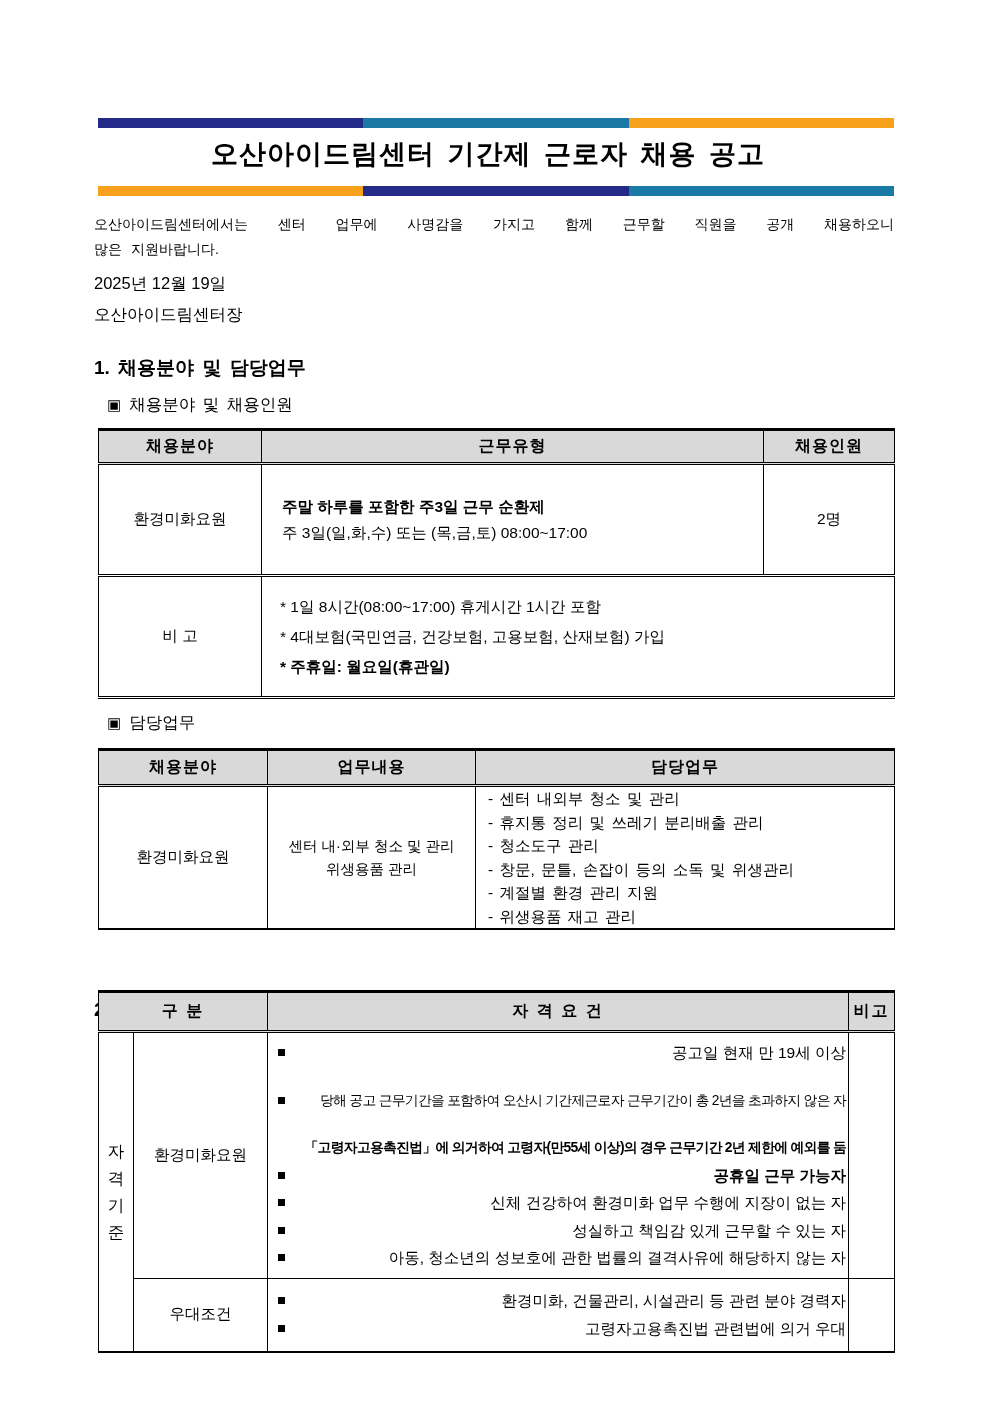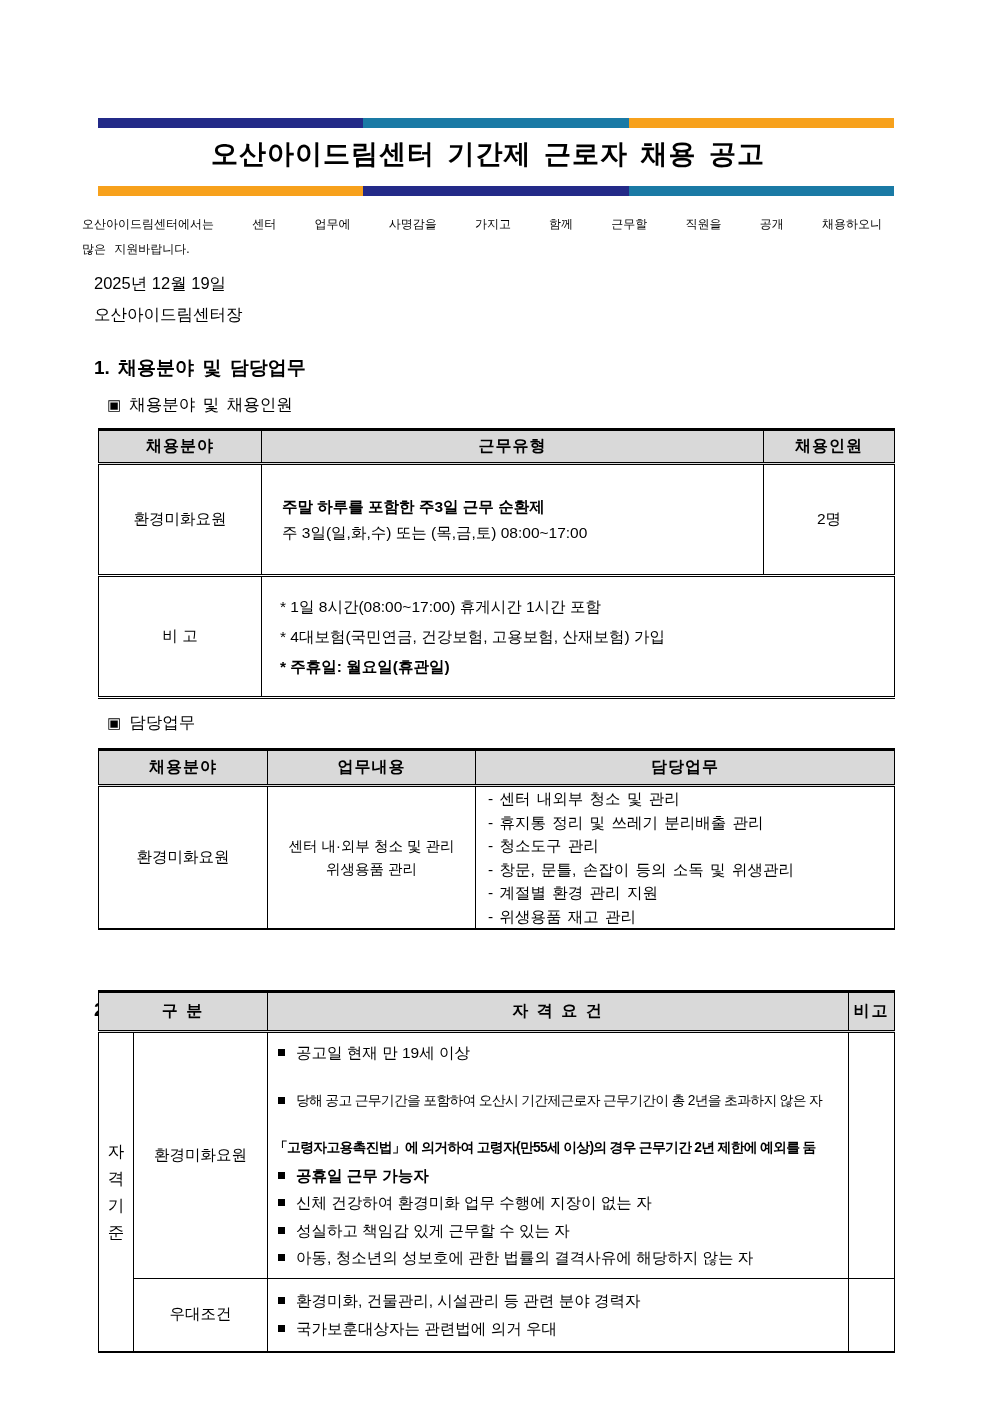--- a/index.html
+++ b/index.html
@@ -18,21 +18,21 @@
   .seg{ flex:1 1 0; height:100%; }
   .seg.navy{ background:var(--navy); }
   .seg.teal{ background:var(--teal); }
   .seg.orange{ background:var(--orange); }
 
   .doc-title{
     left:90px; top:136px; width:796px; text-align:center;
     font-size:27px; font-weight:bold; letter-spacing:1px; word-spacing:4px;
   }
 
-  .intro{ left:82px; top:212px; width:800px; font-size:12px; line-height:25px; word-spacing:5px; }
+  .intro{ left:94px; top:212px; width:800px; font-size:14px; line-height:25px; word-spacing:5px; }
   .intro .l1{ text-align:justify; text-align-last:justify; }
   .right-line{ left:94px; width:796px; text-align:left; font-size:16.5px; }
 
   .h-section{ left:94px; font-size:19px; font-weight:bold; word-spacing:3px;text-align:center; }
   .h-sub{ left:107px; font-size:16.5px; word-spacing:3px; }
   .h-sub .marker{ margin-right:8px; font-size:15px; }
 
   table{ border-collapse:collapse; table-layout:fixed; width:796px; }
   .tbl{ left:98px; }
   th,td{ border-left:1.5px solid var(--line); border-right:1.5px solid var(--line); padding:0; vertical-align:middle; }
@@ -59,21 +59,21 @@
   .t2 .workdesc{ font-size:14.5px; line-height:23px; }
   .t2 .duties{ padding-left:12px; line-height:23.5px; font-size:15.5px; word-spacing:2px; }
 
   
   .t3 th{ height:40px; letter-spacing:2px; }
   .t3 td{ border-bottom:1.5px solid var(--line); }
   .t3 .row-a td{ height:192px; }
   .t3 .row-b td{ height:74px; border-bottom:2.5px solid var(--line); }
   .t3 td.group{ line-height:27px; font-size:16.5px; border-bottom:2.5px solid var(--line); }
   .t3 .items{ padding:6px 2px 6px 0; line-height:27.5px; }
-  .qitem{ position:relative; padding-left:28px; }
+  .qitem{ position:relative; padding-left:28px;text-align:right; }
   .qitem .square-bullet{ position:absolute; left:10px; top:10px; width:7px; height:7px; background:#000; }
   .qitem.no-bullet{ padding-left:6px; }
   .qitem.bold{ font-weight:bold; }
   .qitem.condensed{ font-size:13.8px; letter-spacing:-0.7px; white-space:nowrap;margin-top:20px; }
 </style>
 </head>
 <body>
 
 <div class="abs color-bar" style="top:118px;">
   <div class="seg navy"></div>
@@ -199,18 +199,18 @@
       <div class="qitem"><span class="square-bullet"></span><span>신체 건강하여 환경미화 업무 수행에 지장이 없는 자</span></div>
       <div class="qitem"><span class="square-bullet"></span><span>성실하고 책임감 있게 근무할 수 있는 자</span></div>
       <div class="qitem"><span class="square-bullet"></span><span>아동, 청소년의 성보호에 관한 법률의 결격사유에 해당하지 않는 자</span></div>
     </td>
     <td></td>
   </tr>
   <tr class="row-b">
     <td class="center">우대조건</td>
     <td class="items">
       <div class="qitem"><span class="square-bullet"></span><span>환경미화, 건물관리, 시설관리 등 관련 분야 경력자</span></div>
-      <div class="qitem"><span class="square-bullet"></span><span>국가보훈대상자는 관련법에 의거 우대</span></div>
+      <div class="qitem"><span class="square-bullet"></span><span>고령자고용촉진법 관련법에 의거 우대</span></div>
     </td>
     <td></td>
   </tr>
 </tbody>
   </table>
 
 </body></html>

